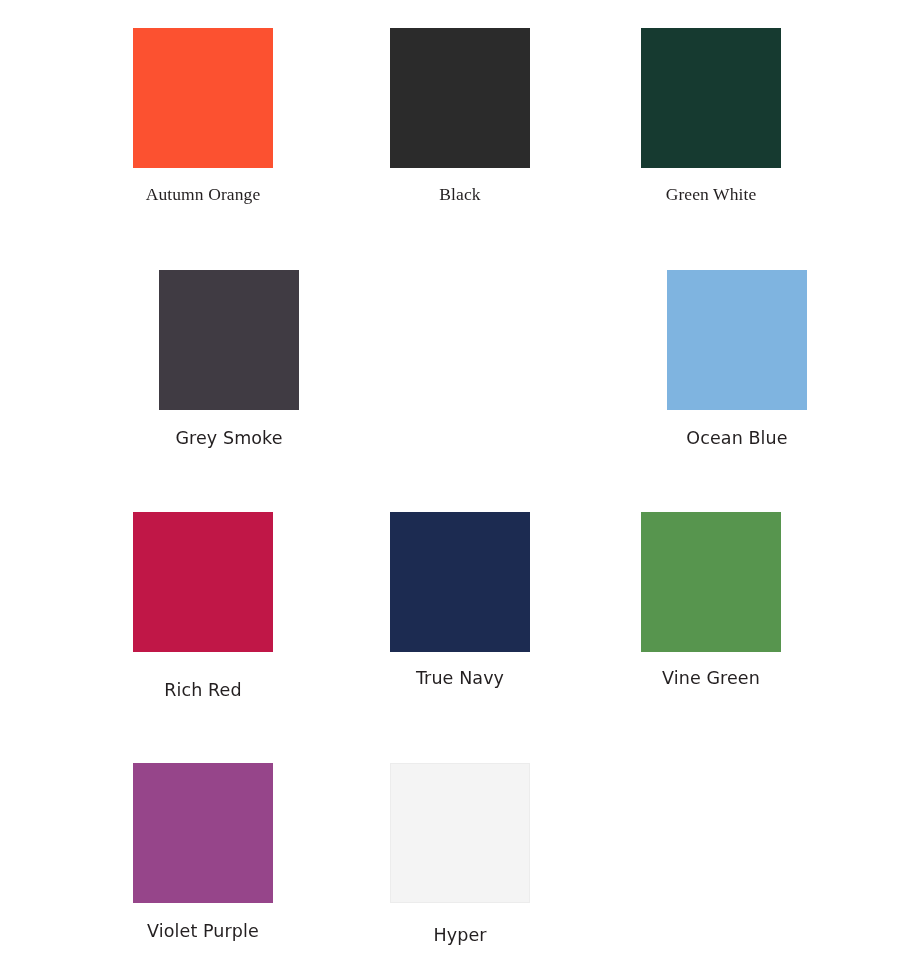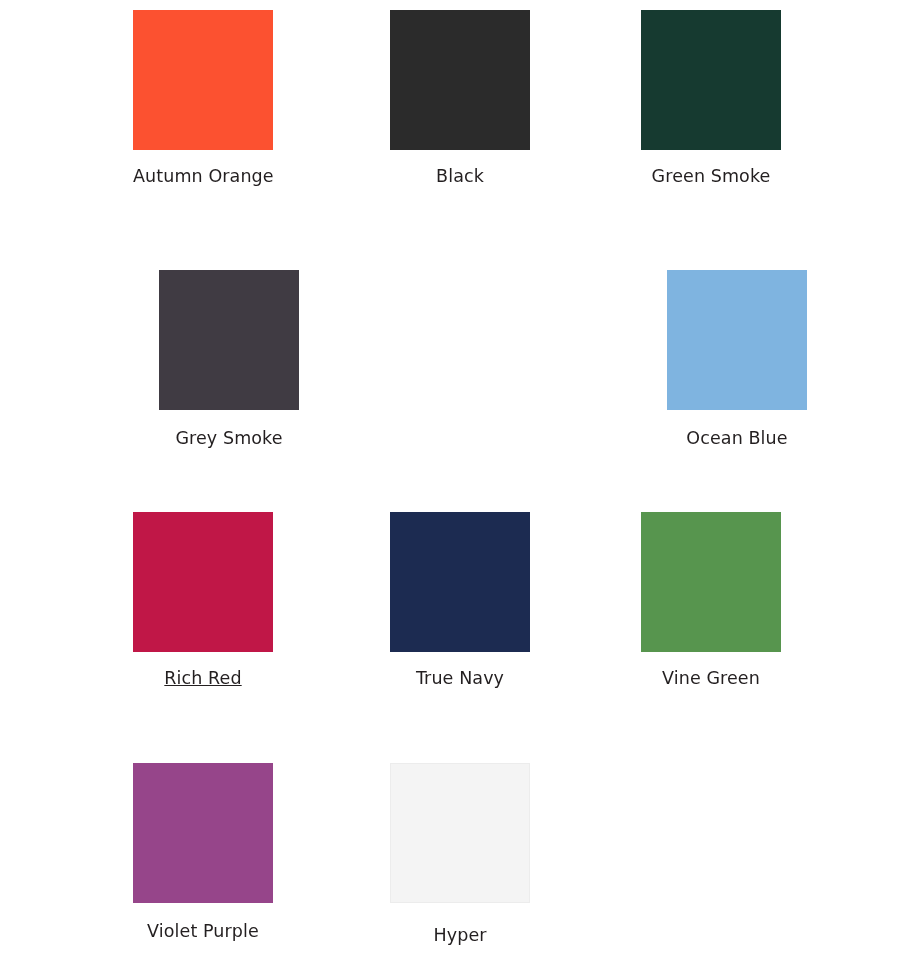--- a/index.html
+++ b/index.html
@@ -41,21 +41,21 @@
     line-height: 20px;
     color: #231f20;
     letter-spacing: 0.1px;
     white-space: nowrap;
   }
   
   .col-0 { left: 133px; }
   .col-1 { left: 390px; }
   .col-2 { left: 641px; }
   
-  .row-0 { top: 10px; }
+  .row-0 { top: 28px; font-family: Liberation Serif, serif; }
   .row-1 { top: 270px; margin-left: 26px; }
   .row-2 { top: 512px; }
   .row-3 { top: 763px; }
 
   
   .lbl-gap-a { margin-top: 16px; }
   .lbl-gap-b { margin-top: 12px; }
   .lbl-gap-c { margin-top: 18px; }
   .lbl-gap-d { margin-top: 14px; }
 
@@ -71,37 +71,37 @@
     <span class="swatch-label lbl-gap-a">Autumn Orange</span>
   </div>
 
   <div class="swatch-cell cell-w col-1 row-0">
     <span class="swatch-chip" style="background-color: rgb(43, 43, 43);"></span>
     <span class="swatch-label lbl-gap-a">Black</span>
   </div>
 
   <div class="swatch-cell cell-w col-2 row-0">
     <span class="swatch-chip" style="background-color: rgb(22, 58, 48);"></span>
-    <span class="swatch-label lbl-gap-a">Green Smoke</span>
+    <span class="swatch-label lbl-gap-a">Green White</span>
   </div>
 
   <div class="swatch-cell cell-w col-0 row-1">
     <span class="swatch-chip" style="background-color: rgb(64, 59, 67);"></span>
     <span class="swatch-label lbl-gap-c">Grey Smoke</span>
   </div>
 
 
   <div class="swatch-cell cell-w col-2 row-1">
     <span class="swatch-chip" style="background-color: rgb(127, 180, 224);"></span>
     <span class="swatch-label lbl-gap-c">Ocean Blue</span>
   </div>
 
   <div class="swatch-cell cell-w col-0 row-2">
     <span class="swatch-chip" style="background-color: rgb(192, 23, 71);"></span>
-    <span class="swatch-label lbl-gap-b" style="margin-top:16px;text-decoration:underline;">Rich Red</span>
+    <span class="swatch-label lbl-gap-b" style="margin-top:28px;">Rich Red</span>
   </div>
 
   <div class="swatch-cell cell-w col-2 row-2">
     <span class="swatch-chip" style="background-color: rgb(87, 149, 78);"></span>
     <span class="swatch-label lbl-gap-b" style="margin-top:16px;">Vine Green</span>
   </div>
 
   <div class="swatch-cell cell-w col-1 row-2">
     <span class="swatch-chip" style="background-color: rgb(28, 43, 81);"></span>
     <span class="swatch-label lbl-gap-b" style="margin-top:16px;">True Navy</span>

